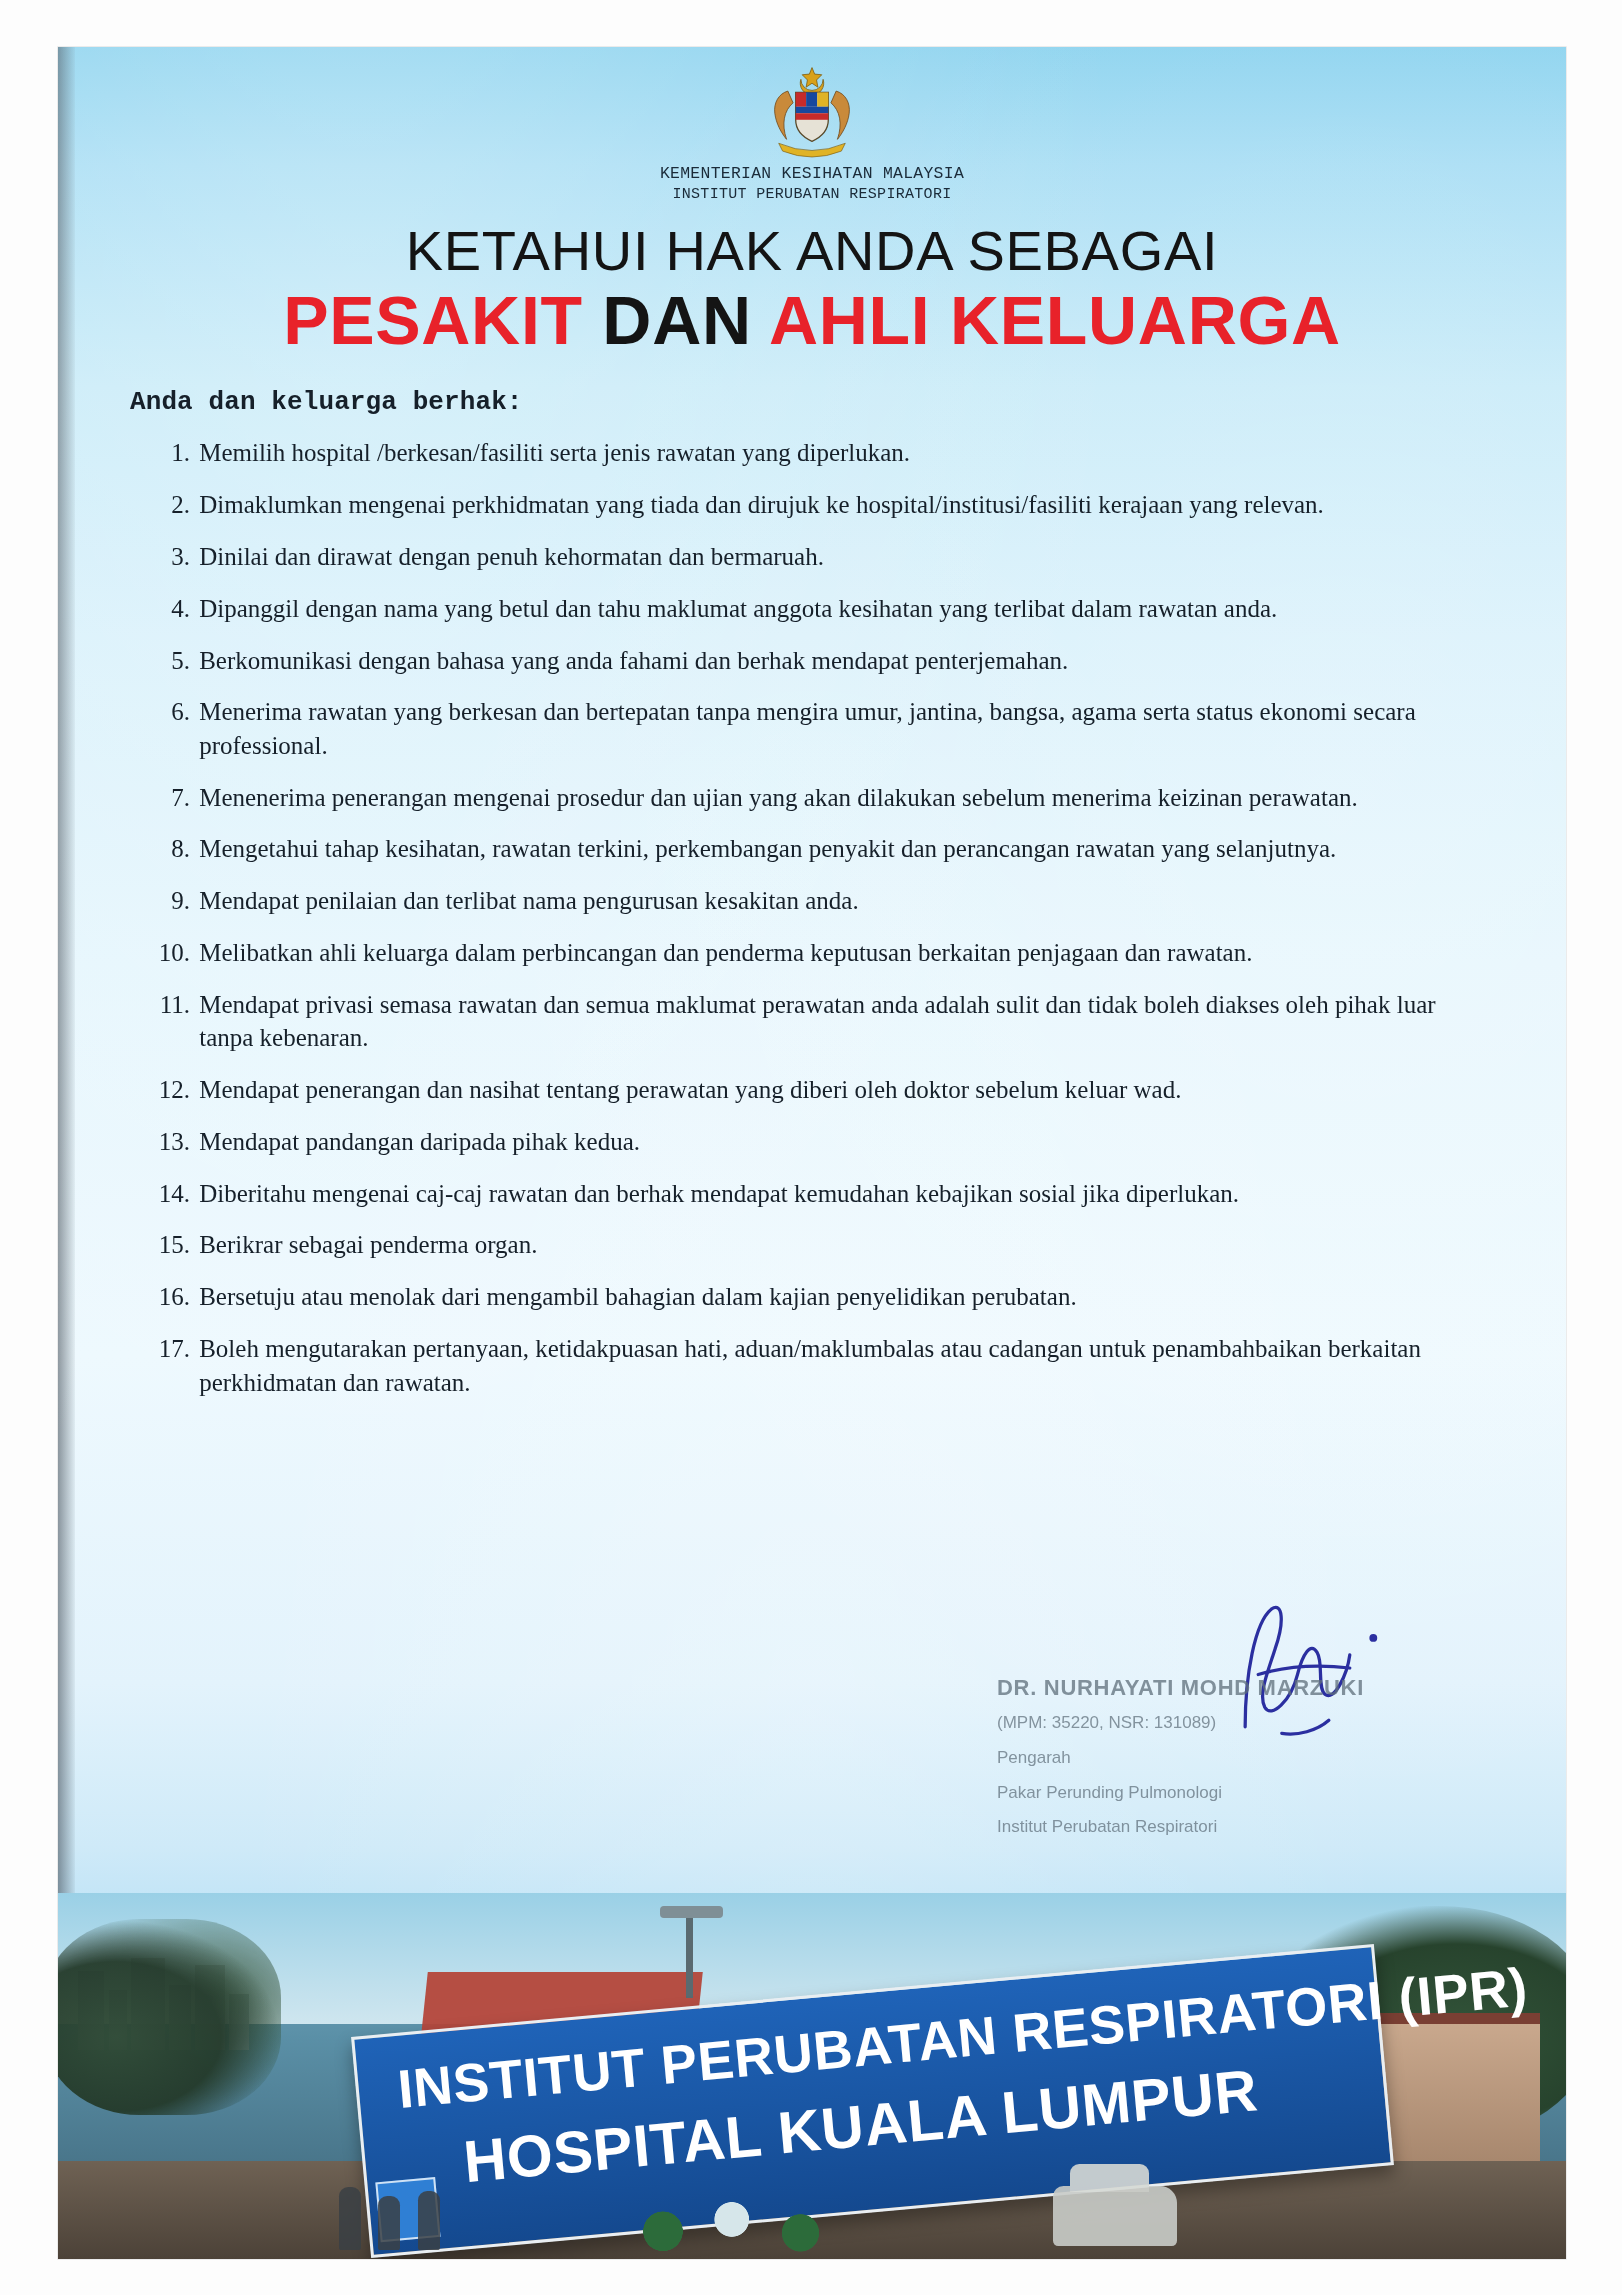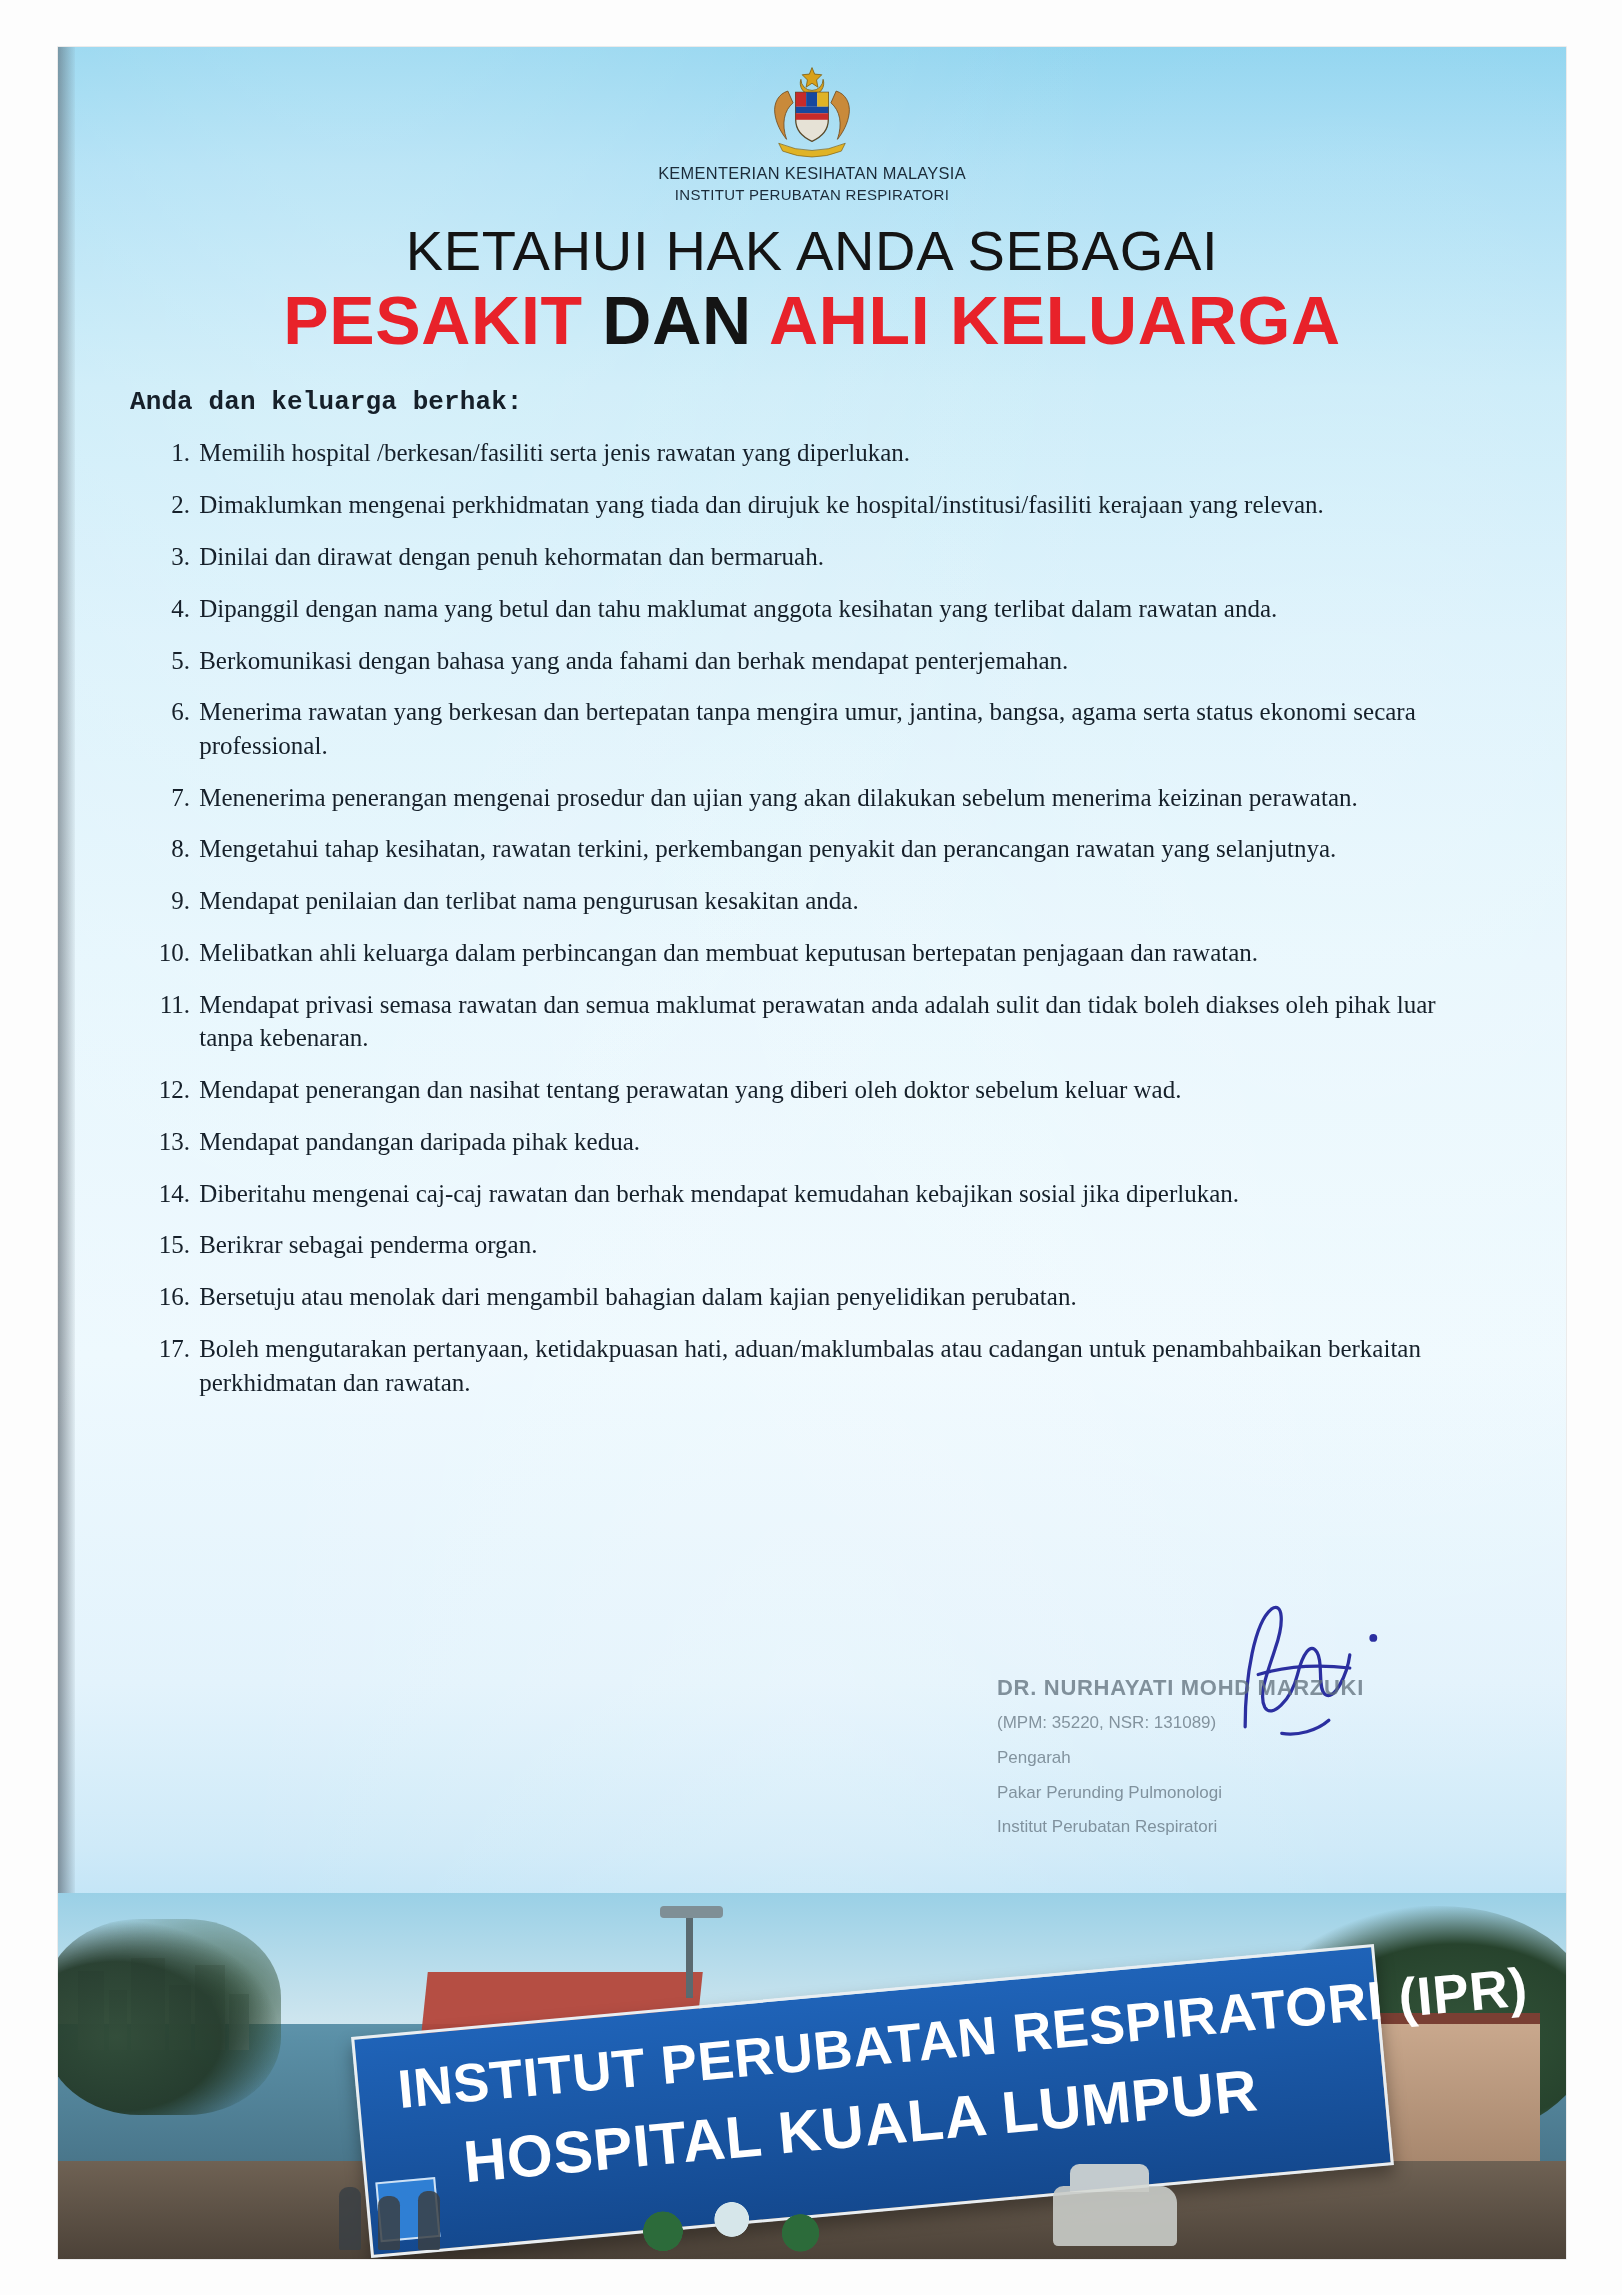--- a/index.html
+++ b/index.html
@@ -81,21 +81,21 @@
     text-align: center;
     padding-top: 14.4px;
   }
   .crest {
     width: 124px;
     height: 98px;
     margin: 0 auto 3.9px auto;
     position: relative;
   }
   .ministry-line {
-    font-family: Liberation Sans, sans-serif;
+    font-family: Liberation Mono, monospace;
     font-size: 16.4px;
     letter-spacing: 0.3px;
     color: #1b2b39;
     line-height: 1.32;
   }
   .ministry-line .l2 {
     font-size: 15px;
   }
 
   .title-wrap {
@@ -459,21 +459,21 @@
         <li>
           <span class="num">8.</span>
           <span class="txt">Mengetahui tahap kesihatan, rawatan terkini, perkembangan penyakit dan perancangan rawatan yang selanjutnya.</span>
         </li>
         <li>
           <span class="num">9.</span>
           <span class="txt">Mendapat penilaian dan terlibat nama pengurusan kesakitan anda.</span>
         </li>
         <li>
           <span class="num">10.</span>
-          <span class="txt">Melibatkan ahli keluarga dalam perbincangan dan membuat keputusan bertepatan penjagaan dan rawatan.</span>
+          <span class="txt">Melibatkan ahli keluarga dalam perbincangan dan penderma keputusan berkaitan penjagaan dan rawatan.</span>
         </li>
         <li>
           <span class="num">11.</span>
           <span class="txt">Mendapat privasi semasa rawatan dan semua maklumat perawatan anda adalah sulit dan tidak boleh diakses oleh pihak luar tanpa kebenaran.</span>
         </li>
         <li>
           <span class="num">12.</span>
           <span class="txt">Mendapat penerangan dan nasihat tentang perawatan yang diberi oleh doktor sebelum keluar wad.</span>
         </li>
         <li>

